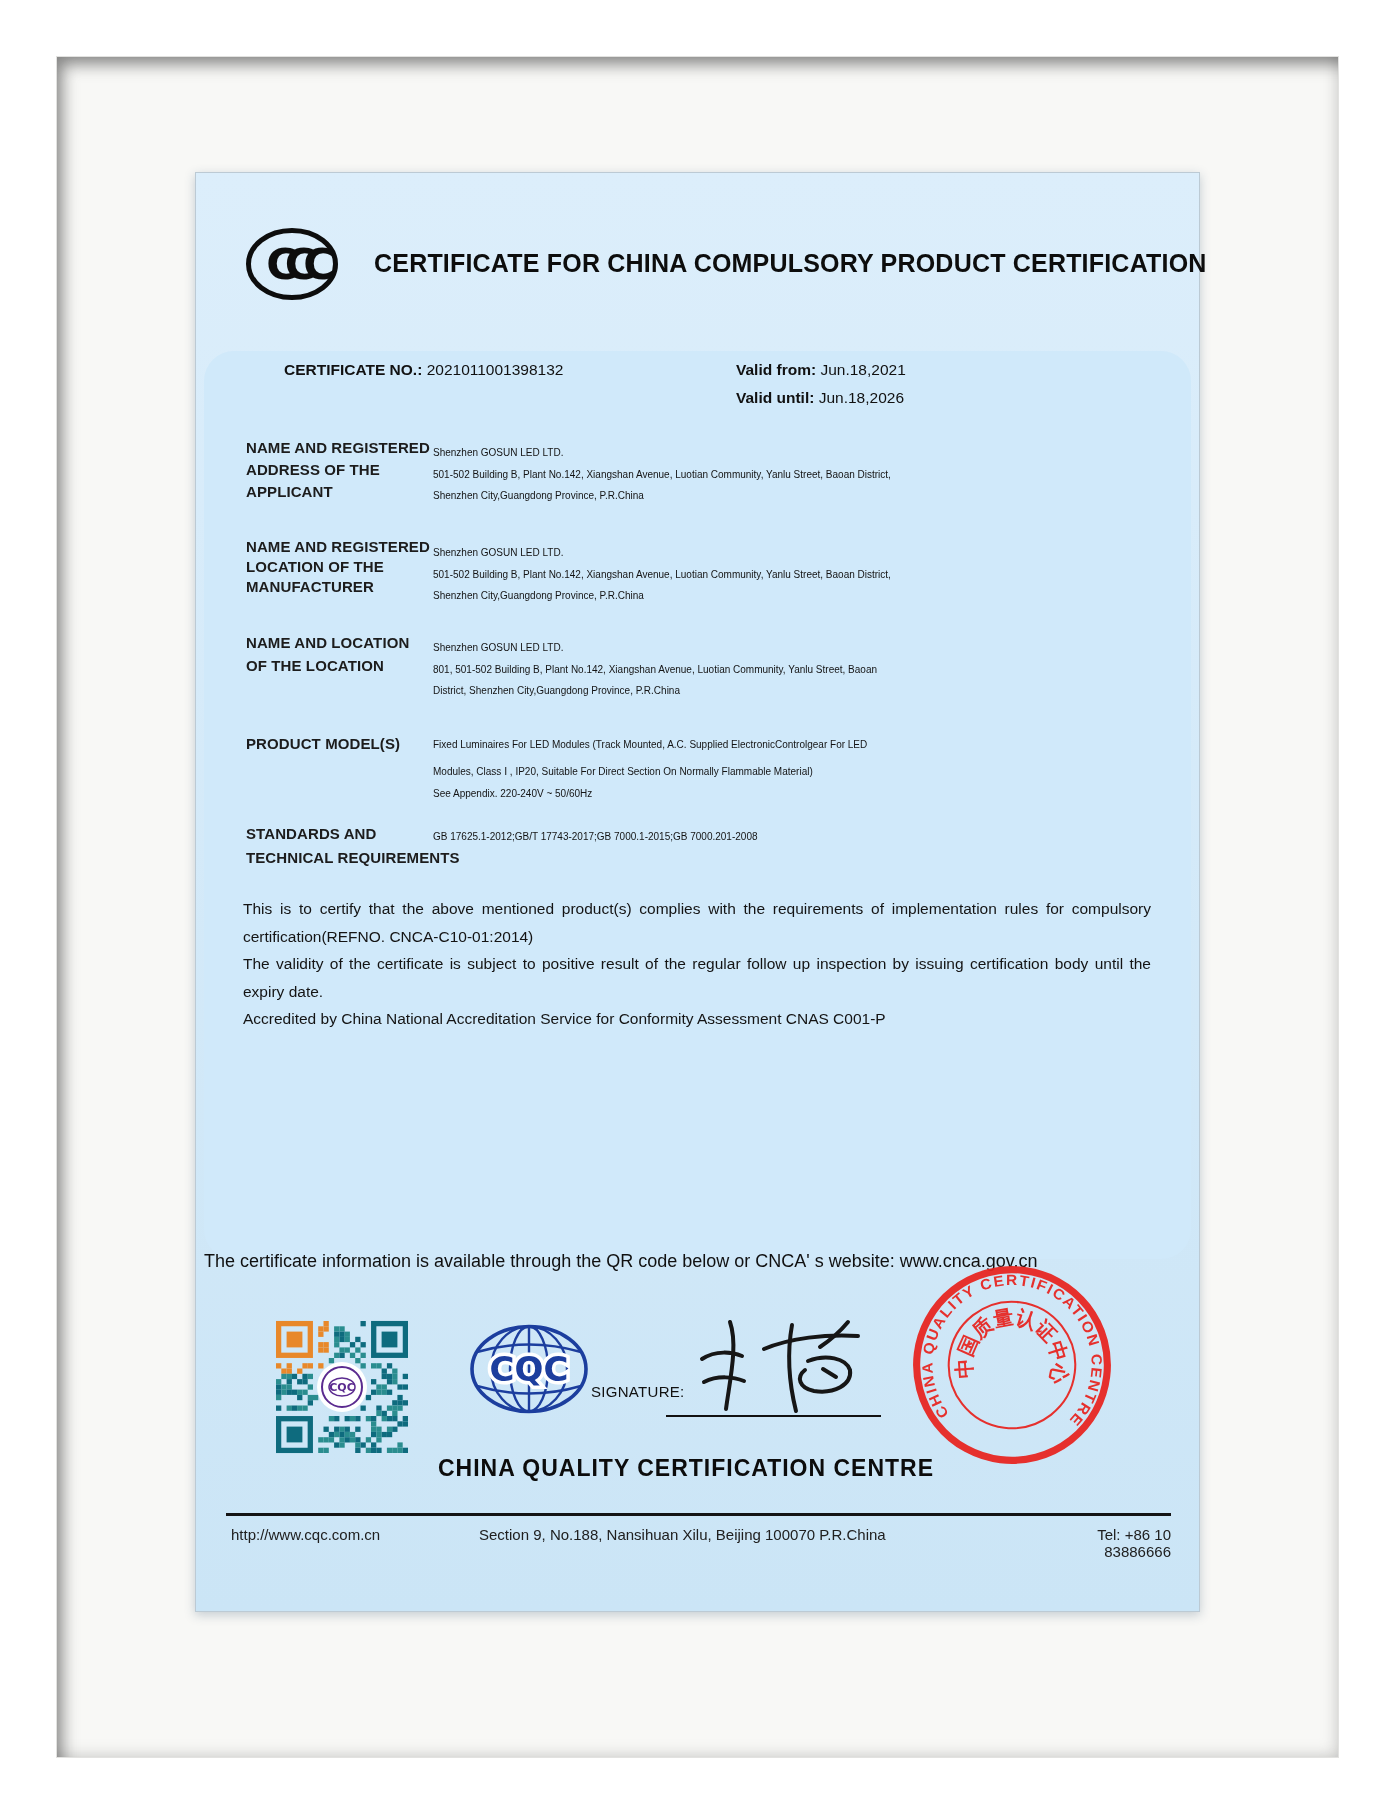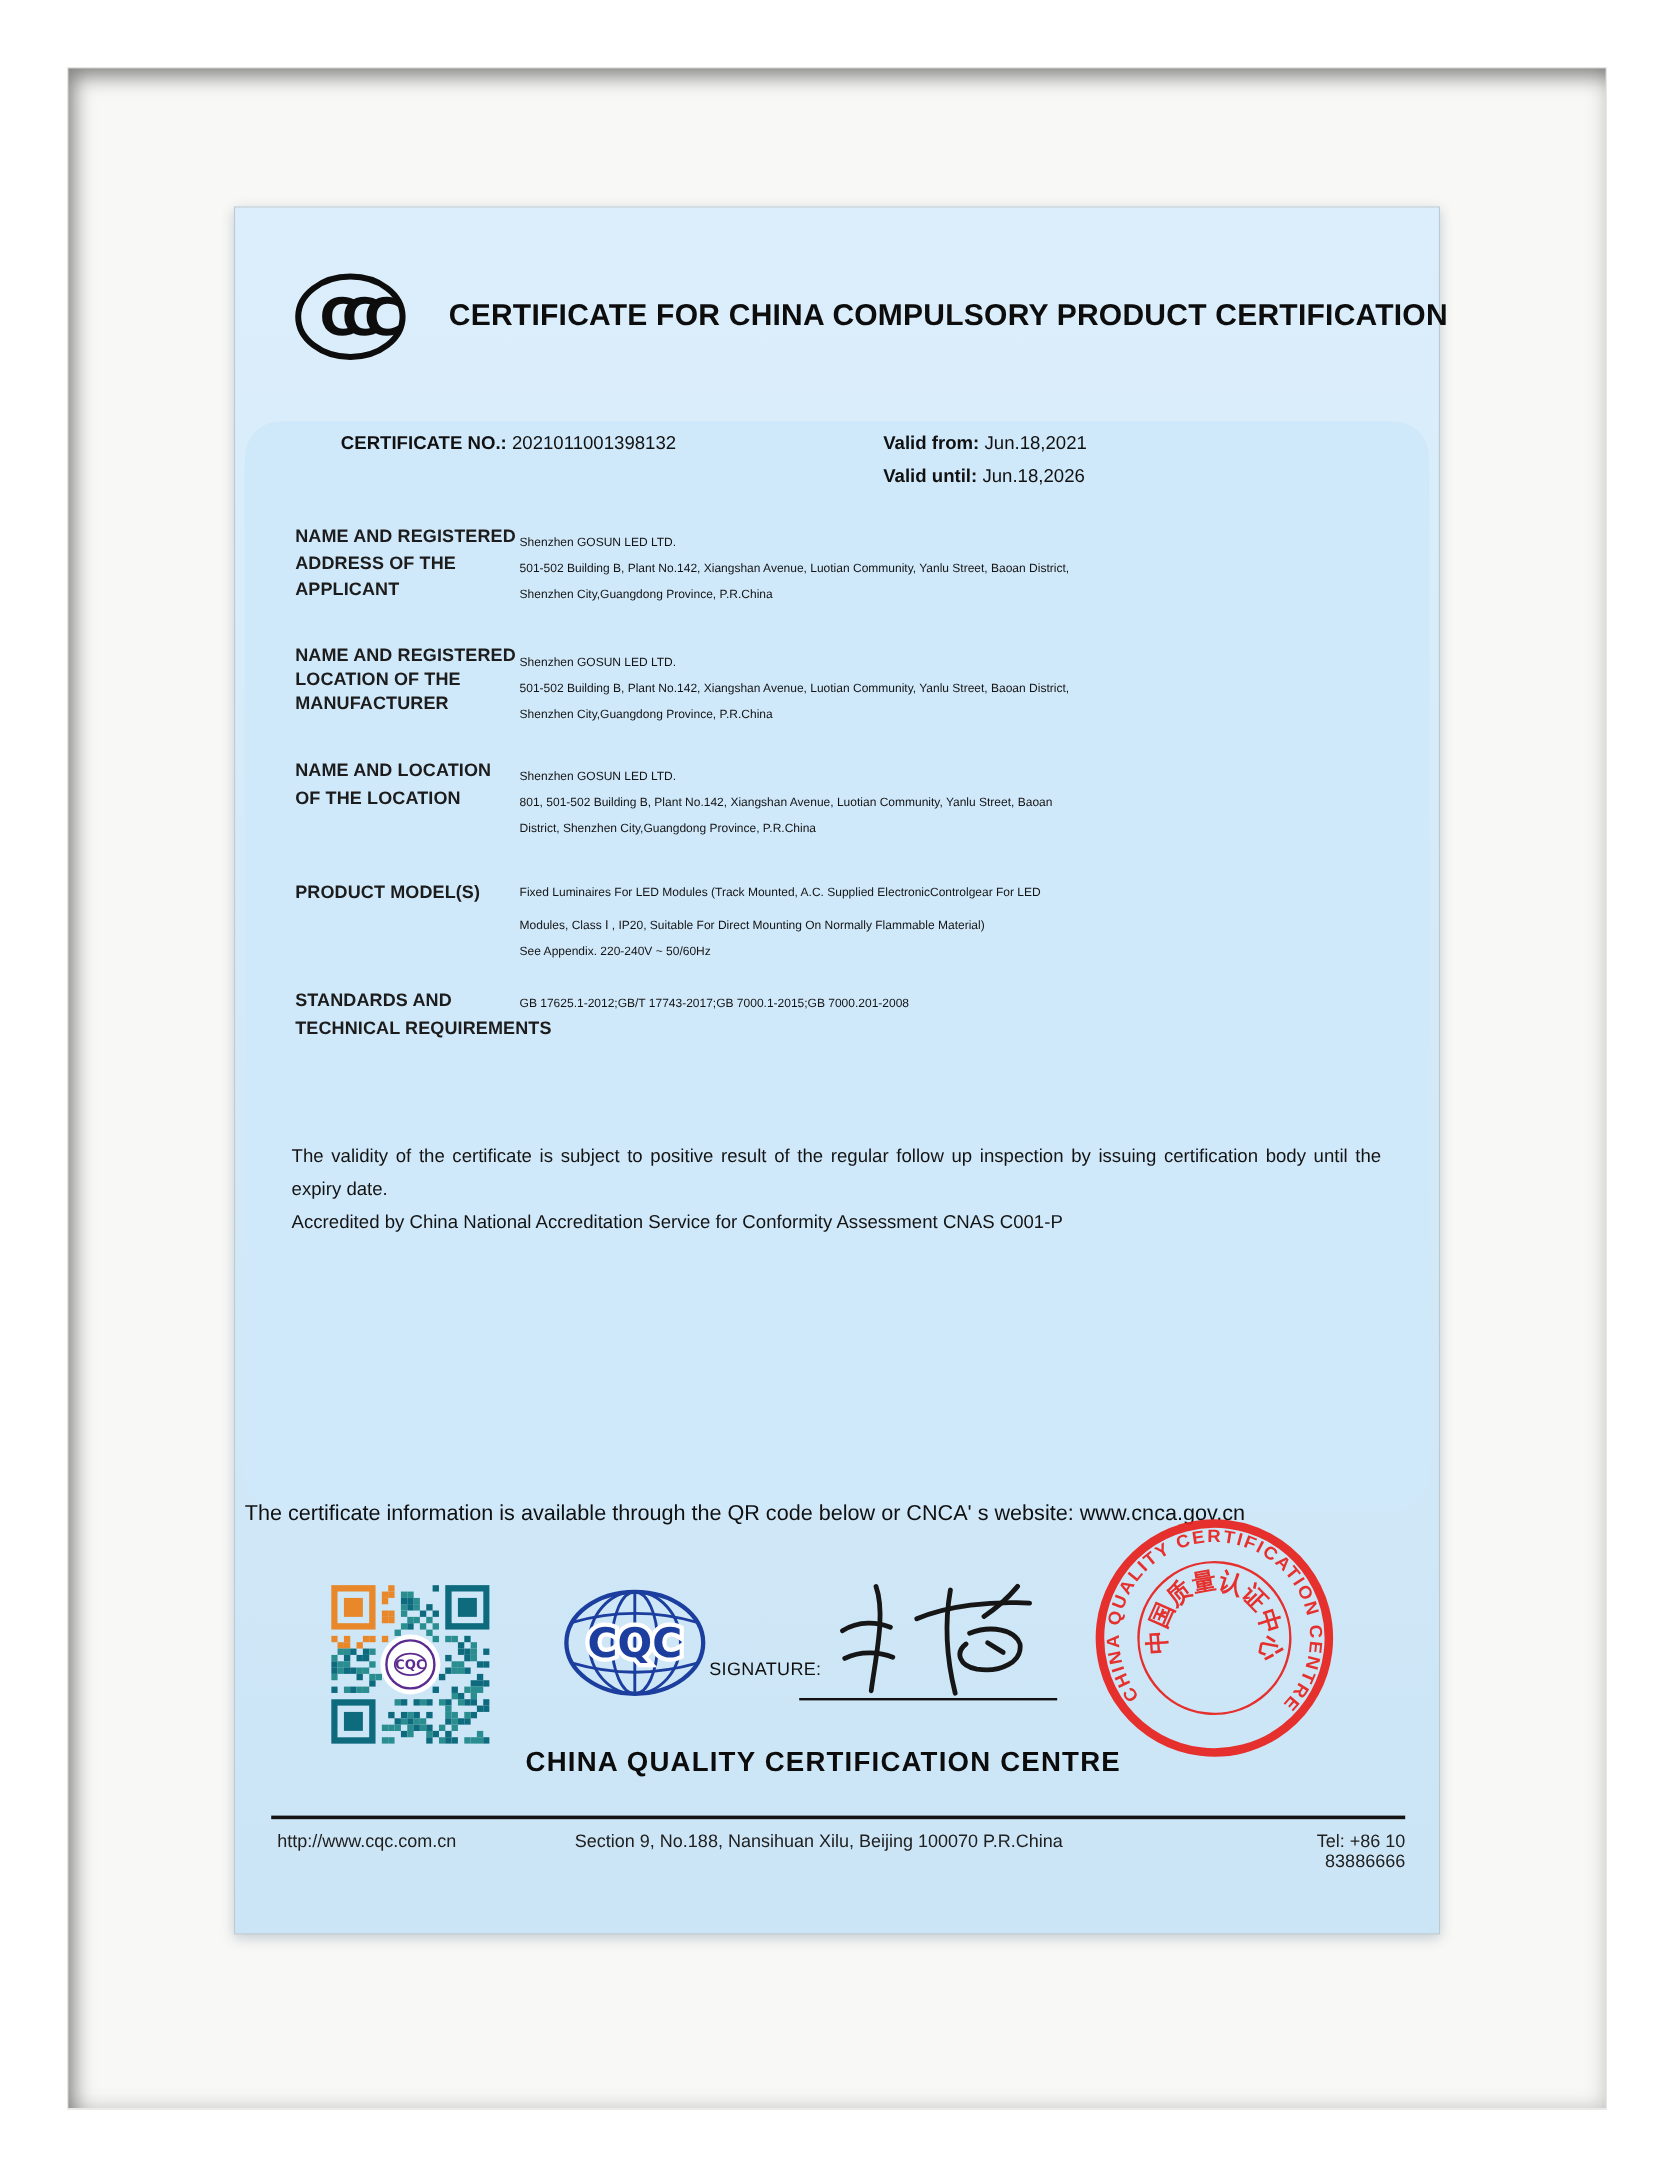--- a/index.html
+++ b/index.html
@@ -90,29 +90,30 @@
   <div class="abs val" style="left:237px;top:464px;width:730px;">
     <div>Shenzhen GOSUN LED LTD.</div>
     <div>801, 501-502 Building B, Plant No.142, Xiangshan Avenue, Luotian Community, Yanlu Street, Baoan</div>
     <div>District, Shenzhen City,Guangdong Province, P.R.China</div>
   </div>
 
   <div class="abs lbl" style="left:50px;top:560px;width:200px;">
     <div>PRODUCT MODEL(S)</div>
   </div>
   <div class="abs val" style="left:237px;top:561px;width:730px;">Fixed Luminaires For LED Modules (Track Mounted, A.C. Supplied ElectronicControlgear For LED</div>
-  <div class="abs val" style="left:237px;top:588px;width:730px;">Modules, Class Ⅰ , IP20, Suitable For Direct Mounting On Normally Flammable Material)</div>
+  <div class="abs val" style="left:237px;top:588px;width:730px;">Modules, Class Ⅰ , IP20, Suitable For Direct Section On Normally Flammable Material)</div>
   <div class="abs val" style="left:237px;top:610px;width:730px;">See Appendix. 220-240V ~  50/60Hz</div>
 
   <div class="abs lbl" style="left:50px;top:649px;width:220px;line-height:24px;">
     <div>STANDARDS AND</div>
     <div>TECHNICAL REQUIREMENTS</div>
   </div>
   <div class="abs val" style="left:237px;top:653px;width:730px;">GB 17625.1-2012;GB/T 17743-2017;GB 7000.1-2015;GB 7000.201-2008</div>
 
+  <div class="abs stmt" style="left:47px;top:722px;width:908px;">This is to certify that the above mentioned product(s) complies with the requirements of implementation rules for compulsory certification(REFNO. CNCA-C10-01:2014)</div>
   <div class="abs stmt" style="left:47px;top:777px;width:908px;">The validity of the certificate is subject to positive result of the regular follow up inspection by issuing certification body until the expiry date.</div>
   <div class="abs stmt" style="left:47px;top:832px;width:908px;text-align:left;">Accredited by China National Accreditation Service for Conformity Assessment CNAS C001-P</div>
 
   <div class="abs qrnote" style="left:8px;top:1078px;width:987px;">The certificate information is available through the QR code below or CNCA' s website: www.cnca.gov.cn</div>
 
   <div class="abs" style="left:80px;top:1146px;width:132px;height:136px;">
     <svg width="132" height="136" viewBox="0 0 132 132">
         <rect x="47.5" y="0.0" width="5.3" height="5.3" fill="#e8882a"></rect>
         <rect x="84.5" y="0.0" width="5.3" height="5.3" fill="#0e6b7e"></rect>
         <rect x="42.2" y="5.3" width="5.3" height="5.3" fill="#e8882a"></rect>

